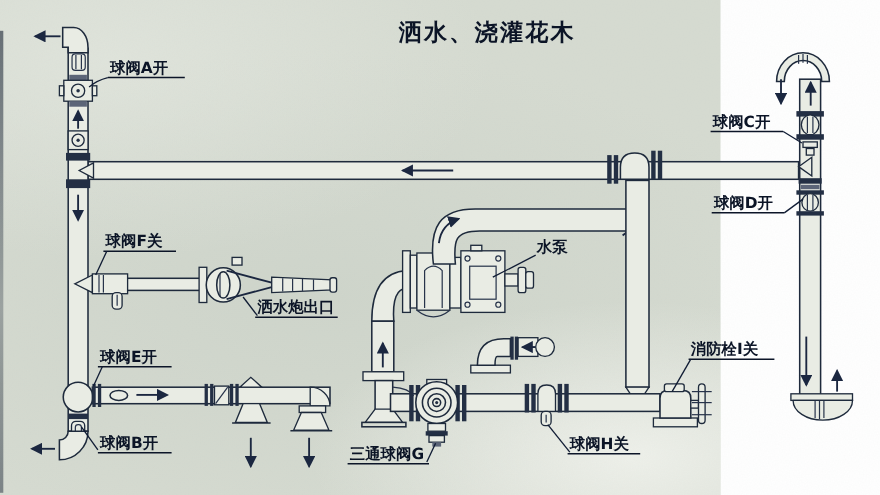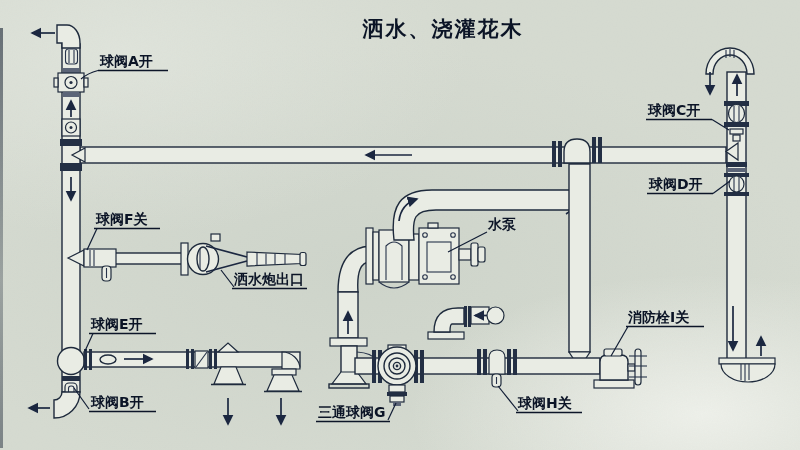--- a/index.html
+++ b/index.html
@@ -1,21 +1,21 @@
 <!DOCTYPE html>
 <html><head>
 <meta charset="utf-8">
 <style>
   html,body{margin:0;padding:0;}
   body{
     width:800px;height:450px;overflow:hidden;
     font-family:"DejaVu Sans",sans-serif;
   }
   .page{
-    position:relative;width:800px;height:450px;
+    position:relative;width:655px;height:450px;
     background:
       radial-gradient(ellipse 420px 200px at 88% 92%, rgba(240,242,236,.95), rgba(240,242,236,0) 70%),
       radial-gradient(ellipse 500px 260px at 15% 12%, rgba(228,232,224,.7), rgba(228,232,224,0) 70%),
       radial-gradient(ellipse 600px 300px at 45% 60%, rgba(198,206,196,.45), rgba(198,206,196,0) 75%),
       #d6dbd1;
   }
   .scan-edge{position:absolute;left:0;top:28px;width:3px;height:420px;
     background:linear-gradient(#2a3442aa,#2a344255 60%,#2a344288);}
   svg{position:absolute;left:0;top:0;}
   .p{fill:#e9ece4;stroke:#1e2a3c;stroke-width:1.4;}

